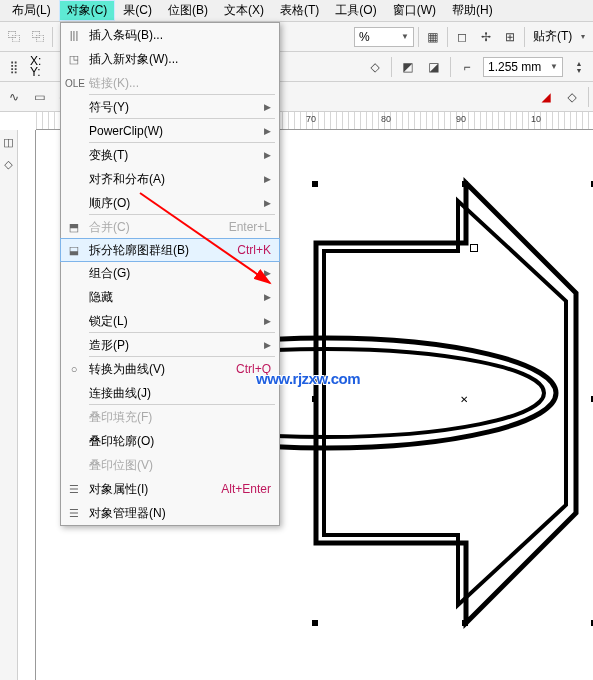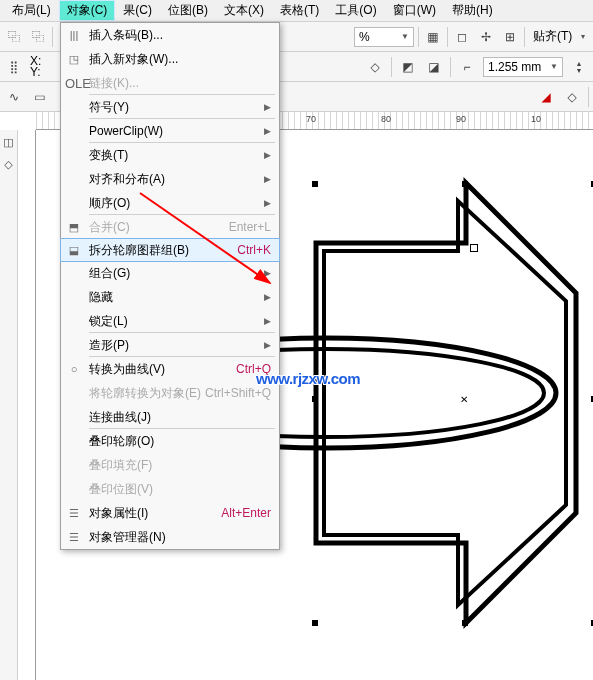--- a/index.html
+++ b/index.html
@@ -126,21 +126,21 @@
 <div class="dropdown">
   <div class="dropdown-item">
       <span class="ic">|||</span>
       <span class="lbl">插入条码(B)...</span>
     </div>
   <div class="dropdown-item">
       <span class="ic">◳</span>
       <span class="lbl">插入新对象(W)...</span>
     </div>
   <div class="dropdown-item disabled sep">
-      <span class="ic" style="font-size:13px">OLE</span>
+      <span class="ic" style="font-size:10px">OLE</span>
       <span class="lbl">链接(K)...</span>
     </div>
   <div class="dropdown-item sep">
       <span class="lbl">符号(Y)</span>
       <span class="sub">▶</span>
     </div>
   <div class="dropdown-item sep">
       <span class="lbl">PowerClip(W)</span>
       <span class="sub">▶</span>
     </div>
@@ -180,32 +180,28 @@
     </div>
   <div class="dropdown-item sep">
       <span class="lbl">造形(P)</span>
       <span class="sub">▶</span>
     </div>
   <div class="dropdown-item">
       <span class="ic">○</span>
       <span class="lbl">转换为曲线(V)</span>
       <span class="sc">Ctrl+Q</span>
     </div>
-  <div class="dropdown-item disabled">
-      <span class="lbl">将轮廓转换为对象(E)</span>
-      <span class="sc">Ctrl+Shift+Q</span>
-    </div>
   <div class="dropdown-item sep">
       <span class="lbl">连接曲线(J)</span>
-    </div>
-  <div class="dropdown-item">
-      <span class="lbl">叠印轮廓(O)</span>
     </div>
   <div class="dropdown-item disabled">
       <span class="lbl">叠印填充(F)</span>
+    </div>
+  <div class="dropdown-item">
+      <span class="lbl">叠印轮廓(O)</span>
     </div>
   <div class="dropdown-item disabled">
       <span class="lbl">叠印位图(V)</span>
     </div>
   <div class="dropdown-item">
       <span class="ic">☰</span>
       <span class="lbl">对象属性(I)</span>
       <span class="sc">Alt+Enter</span>
     </div>
   <div class="dropdown-item">

